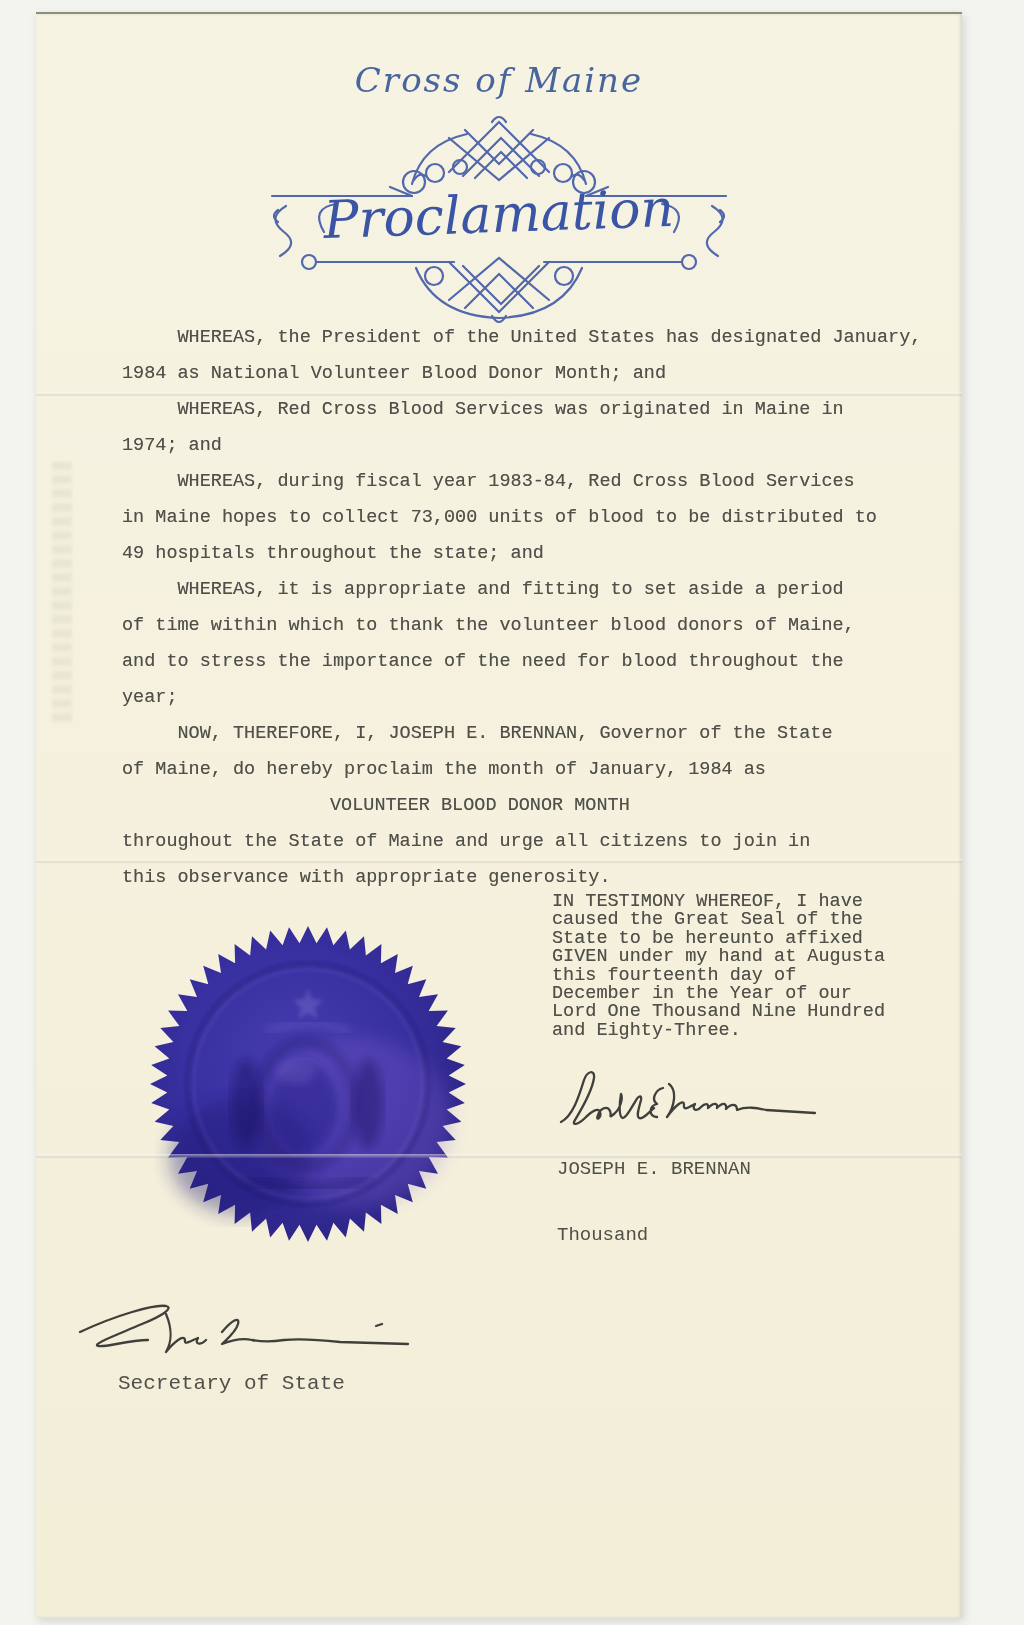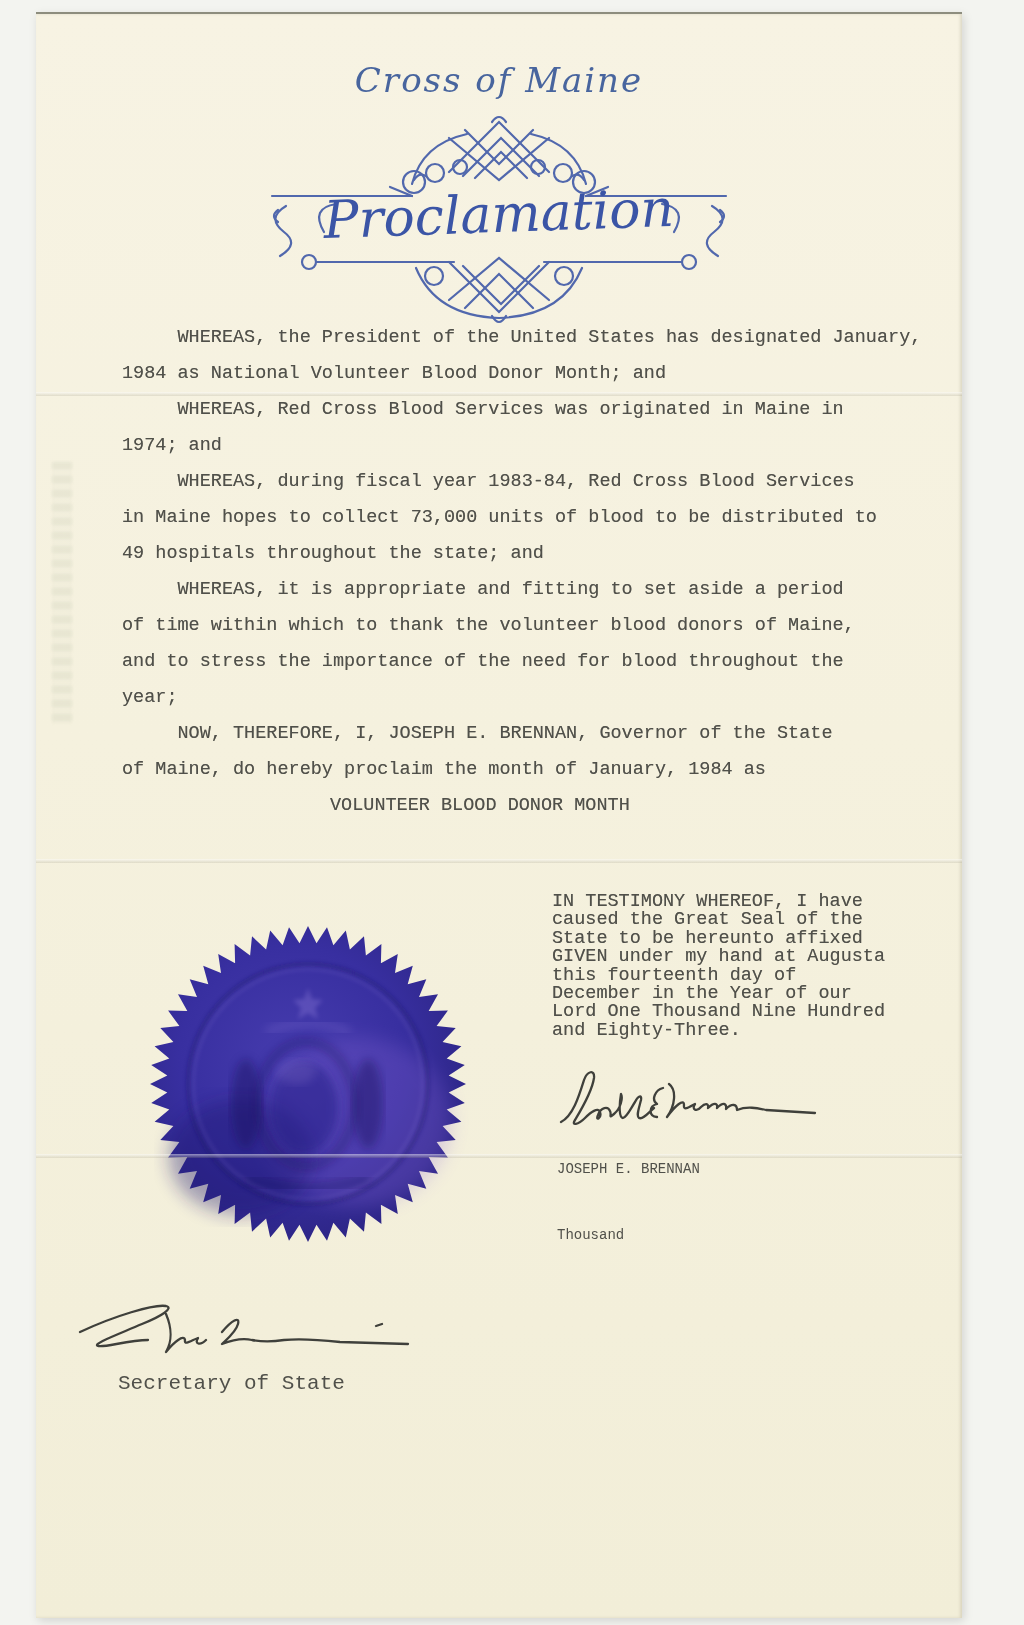--- a/index.html
+++ b/index.html
@@ -42,21 +42,21 @@
   .month-line{white-space:pre;padding-left:208px;}
   .testimony{
     position:absolute;left:516px;top:879px;
     font-size:18.5px;line-height:18.4px;color:#50504a;white-space:pre;
     text-shadow:0 0 0.4px rgba(80,80,74,0.55);
   }
   .seal{position:absolute;left:110px;top:908px;z-index:2;}
   .gov-sig{position:absolute;left:515px;top:1046px;z-index:3;}
   .gov-block{
     position:absolute;left:521px;top:1100px;
-    font-size:14px;line-height:22px;color:#50504a;white-space:pre;
+    font-size:19px;line-height:22px;color:#50504a;white-space:pre;
   }
   .sec-sig{position:absolute;left:34px;top:1274px;z-index:3;}
   .sec-label{
     position:absolute;left:82px;top:1358px;
     font-size:21px;color:#50504a;white-space:pre;
   }
   svg{display:block;}
 </style>
 </head>
 <body>
@@ -128,20 +128,22 @@
     <div class="para">     WHEREAS, during fiscal year 1983-84, Red Cross Blood Services
 in Maine hopes to collect 73,000 units of blood to be distributed to
 49 hospitals throughout the state; and</div>
     <div class="para">     WHEREAS, it is appropriate and fitting to set aside a period
 of time within which to thank the volunteer blood donors of Maine,
 and to stress the importance of the need for blood throughout the
 year;</div>
     <div class="para">     NOW, THEREFORE, I, JOSEPH E. BRENNAN, Governor of the State
 of Maine, do hereby proclaim the month of January, 1984 as</div>
     <div class="month-line">VOLUNTEER BLOOD DONOR MONTH</div>
+    <div class="para">throughout the State of Maine and urge all citizens to join in
+this observance with appropriate generosity.</div>
   </div>
 
   <div class="testimony">IN TESTIMONY WHEREOF, I have
 caused the Great Seal of the
 State to be hereunto affixed
 GIVEN under my hand at Augusta
 this fourteenth day of
 December in the Year of our
 Lord One Thousand Nine Hundred
 and Eighty-Three.</div>

